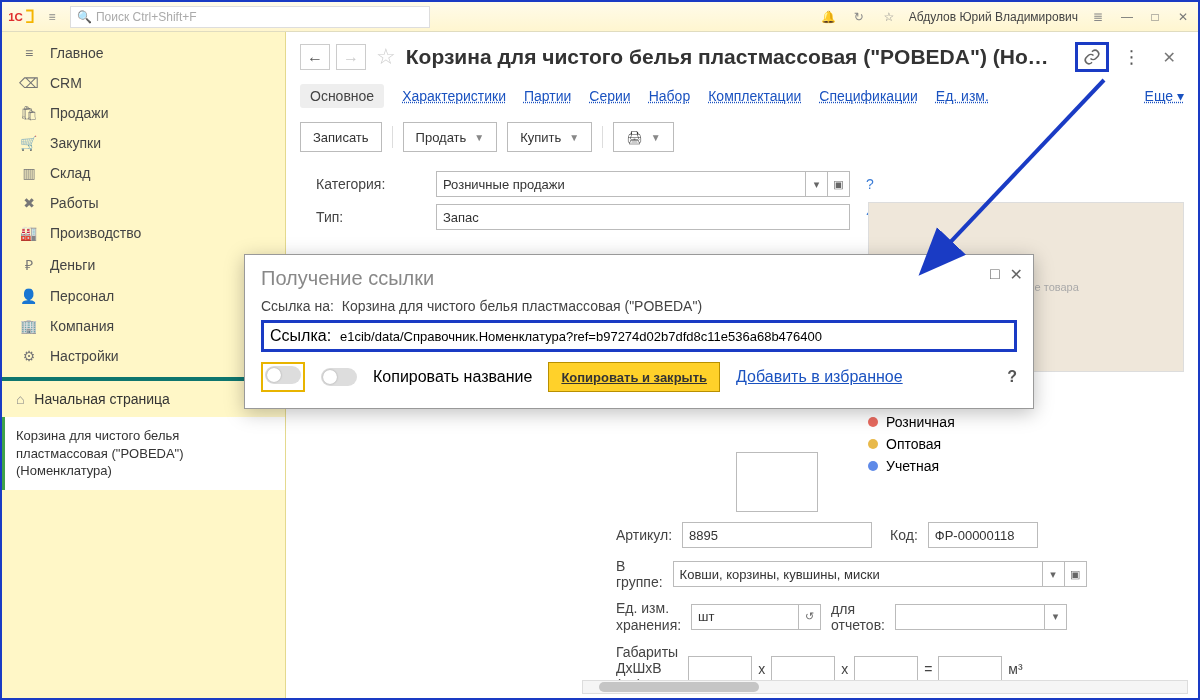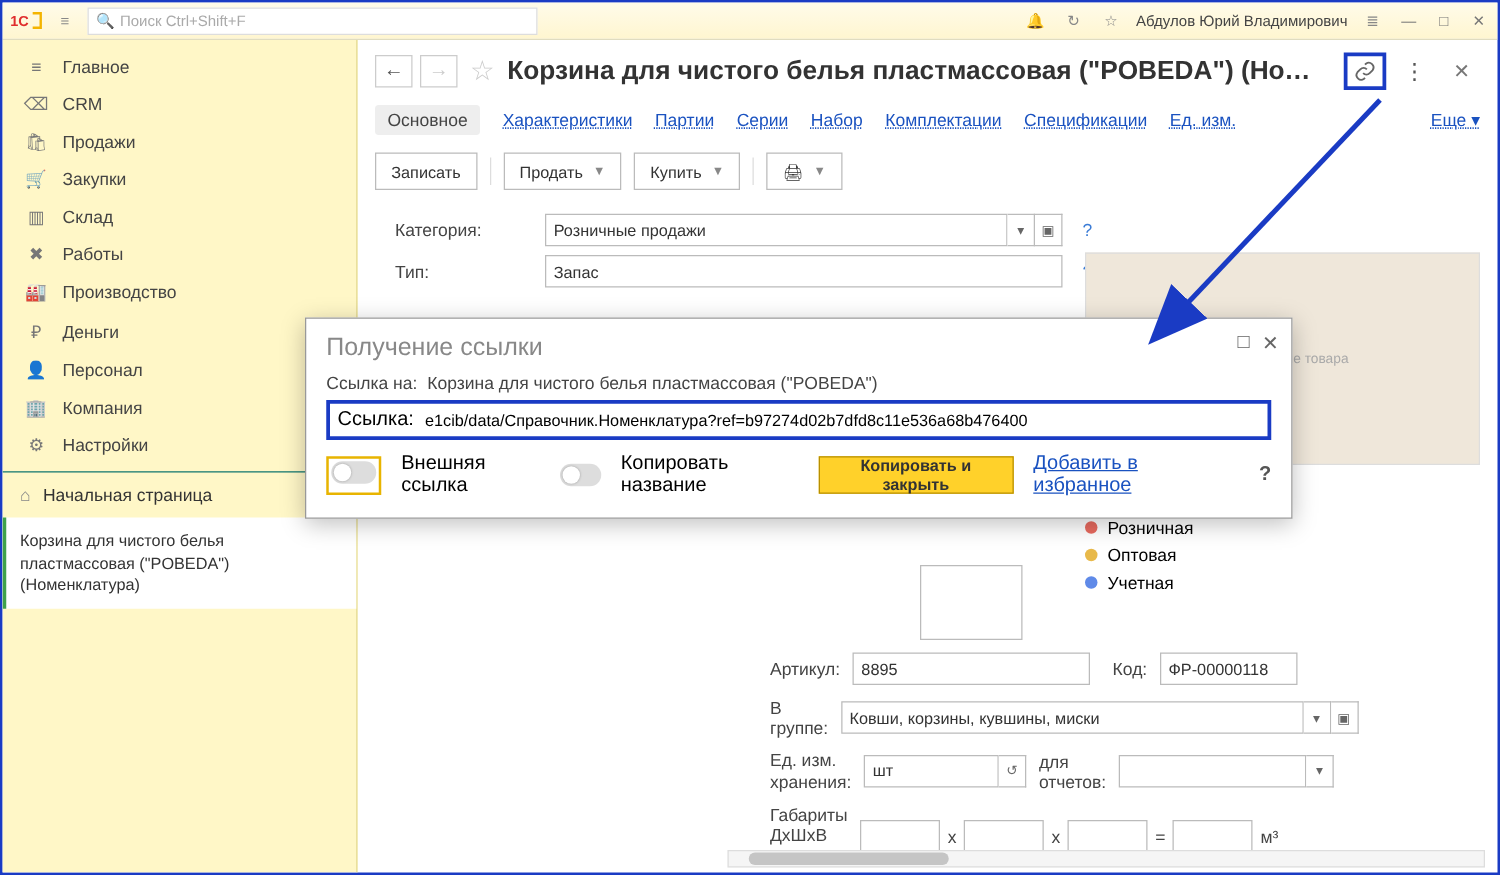--- a/index.html
+++ b/index.html
@@ -13,21 +13,21 @@
 .titlebar .spacer { flex: 1; }
 .titlebar .right { display: flex; align-items: center; gap: 10px; color: #888; }
 .user-name { color: #444; }
 .win-btn { width: 18px; text-align: center; color: #777; cursor: pointer; }
 
 .body { display: flex; height: calc(100% - 30px); }
 .sidebar { width: 284px; background: #fff7c7; border-right: 1px solid #e4d98e; display: flex; flex-direction: column; font-size: 14px; }
 .nav { padding: 6px 0; }
 .nav-item { display: flex; align-items: center; gap: 10px; padding: 7px 16px; color: #444; cursor: pointer; }
 .nav-icon { width: 22px; color: #777; display: inline-flex; justify-content: center; }
-.sec2 { border-top: 1px solid #0f766e; }
+.sec2 { border-top: 4px solid #0f766e; }
 .sec2 .plain { padding: 10px 14px; color: #333; cursor: pointer; }
 .sec2 .active { border-left: 3px solid #3fa24a; background: #ffffff; padding-left: 11px; }
 
 .main { flex: 1; display: flex; flex-direction: column; position: relative; overflow: hidden; }
 .hdr { display: flex; align-items: center; gap: 6px; padding: 10px 14px 6px; }
 .navbtn { width: 30px; height: 26px; border: 1px solid #ccc; background: #fff; display: inline-flex; align-items: center; justify-content: center; color: #555; cursor: pointer; }
 .star { color: #ccc; font-size: 22px; margin: 0 4px; }
 .page-title { font-size: 21px; font-weight: bold; color: #333; white-space: nowrap; overflow: hidden; text-overflow: ellipsis; flex: 1; }
 .link-btn { width: 34px; height: 30px; border: 3px solid #1a3bc4; display: inline-flex; align-items: center; justify-content: center; color: #666; cursor: pointer; margin-left: 6px; }
 .vdots { font-size: 18px; color: #555; padding: 0 8px; cursor: pointer; }
@@ -311,25 +311,24 @@
   <div class="dlg-row">
     <span>Ссылка на:</span>
     <span>Корзина для чистого белья пластмассовая ("POBEDA")</span>
   </div>
   <div class="dlg-linkbox">
     <span class="lbl2">Ссылка:</span>
     <span class="val">e1cib/data/Справочник.Номенклатура?ref=b97274d02b7dfd8c11e536a68b476400</span>
   </div>
   <div class="dlg-actions">
     <span class="toggle-wrap"><span class="toggle"></span></span>
-    <span>Внешняя ссылка</span>
     <span class="toggle"></span>
     <span>Копировать название</span>
     <button class="btn primary">
-        <span style="">Копировать и закрыть</span>
+        <span style="text-decoration:underline;">Копировать и закрыть</span>
       </button>
     <span class="link-a">Добавить в избранное</span>
     <span style="flex:1"></span>
     <span style="color:#555;font-weight:bold;">?</span>
   </div>
 </div>
 
 <svg class="arrow" style="left:0;top:0;" width="1200" height="700">
   <defs>
       <marker id="ah" markerWidth="12" markerHeight="12" refX="10" refY="5" orient="auto">

